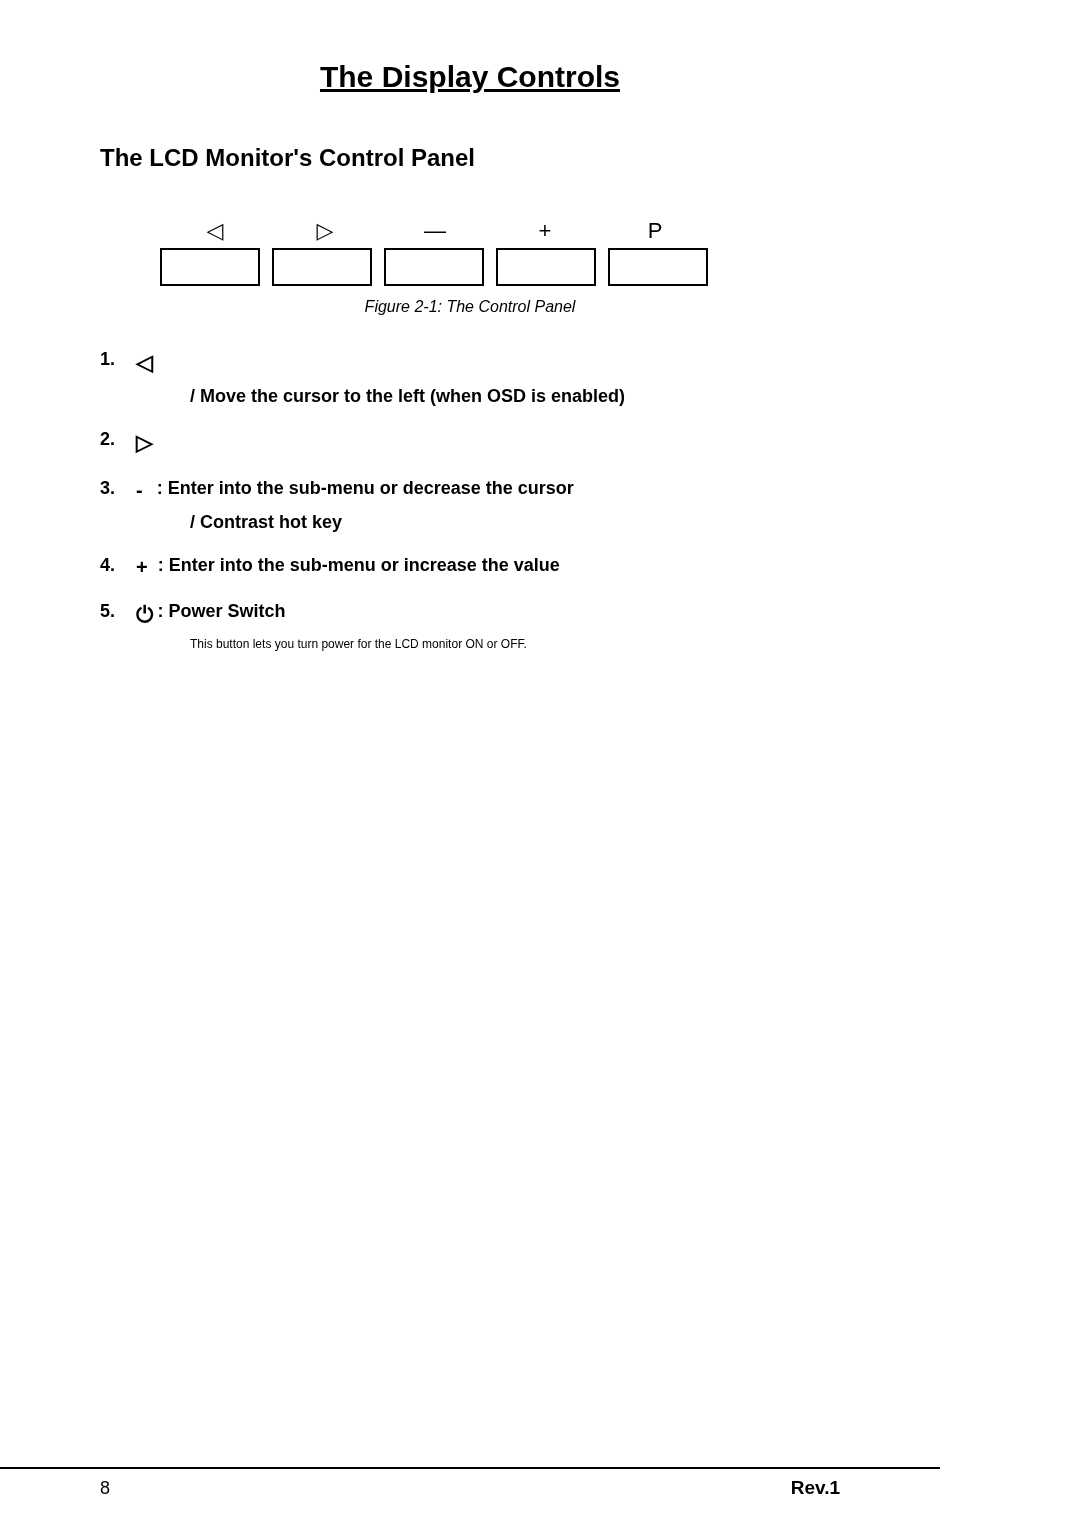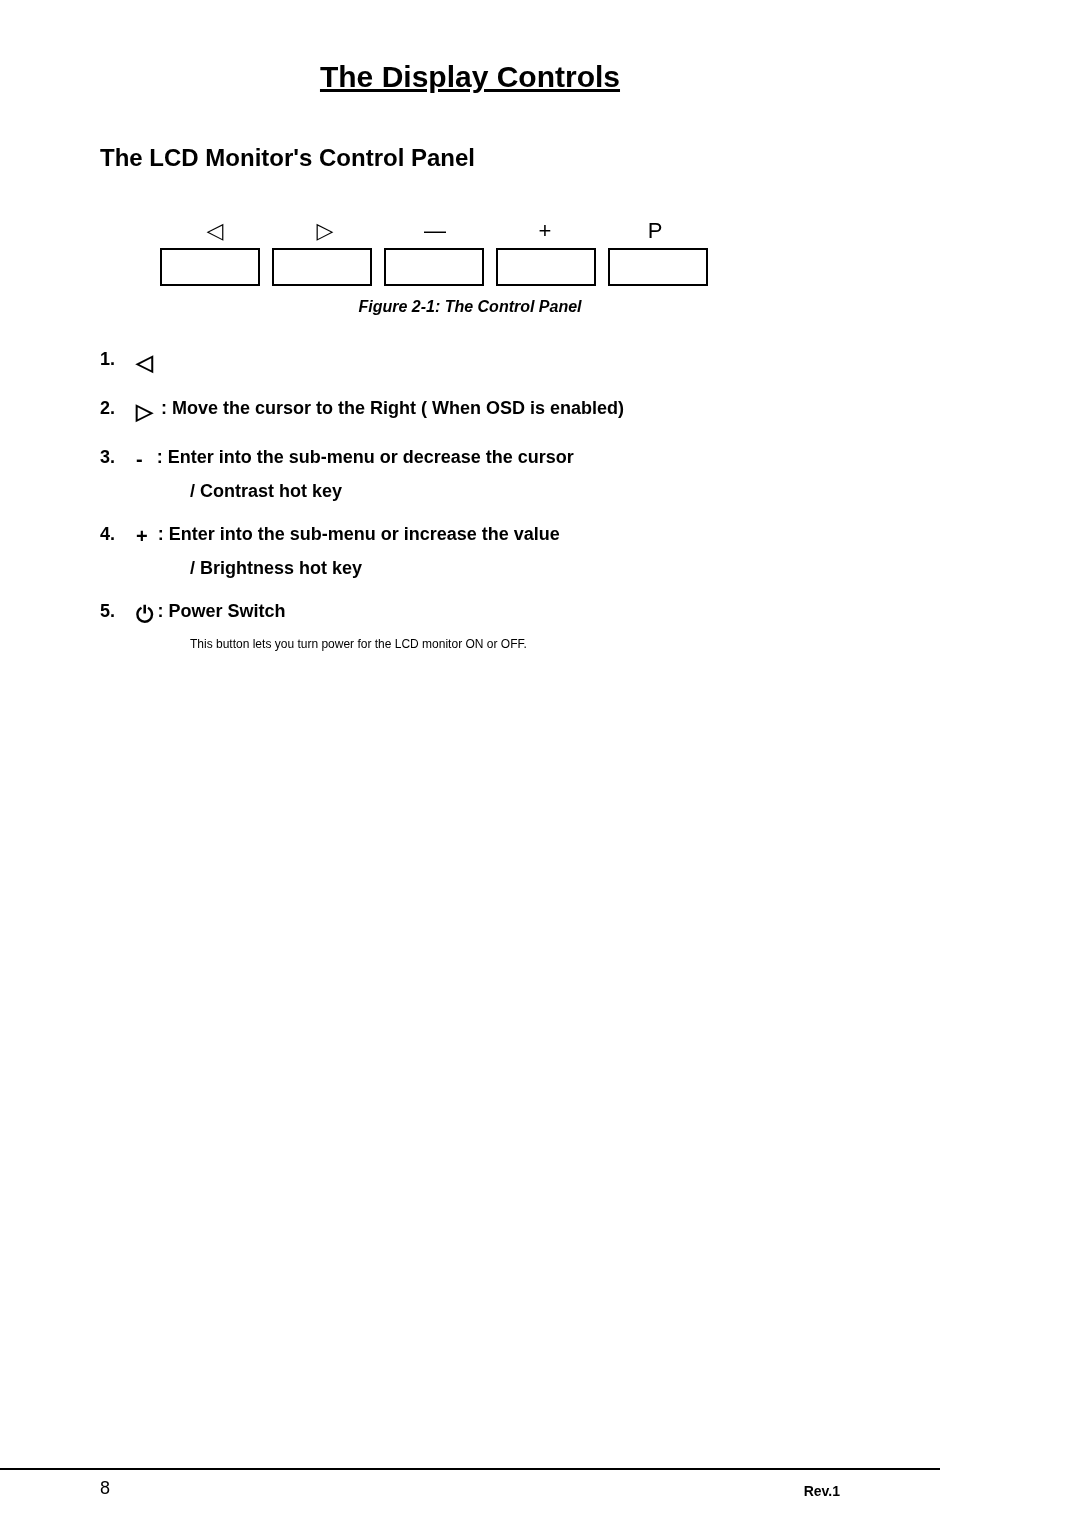--- a/index.html
+++ b/index.html
@@ -87,21 +87,21 @@
       width: 100px;
       height: 38px;
       border: 2px solid #000000;
       background: #ffffff;
     }
 
     .figure-caption {
       text-align: center;
       font-size: 16px;
       font-style: italic;
-      font-weight: bold;
+      font-weight: normal;
       margin: 12px 0 30px 0;
     }
 
     .controls-list {
       list-style: none;
       margin: 0;
       padding: 0;
     }
 
     .controls-list li {
@@ -181,21 +181,21 @@
       border-top: 2px solid #000000;
     }
 
     .footer-page-num {
       font-size: 18px;
       font-weight: normal;
       padding-top: 8px;
     }
 
     .footer-rev {
-      font-size: 14px;
+      font-size: 19px;
       font-weight: bold;
       padding-top: 8px;
     }
 
     .triangle-left {
       display: inline-block;
       font-size: 22px;
     }
 
     .triangle-right {
@@ -231,46 +231,45 @@
 
   <p class="figure-caption">Figure 2-1: The Control Panel</p>
 
   <ol class="controls-list">
 
     <li>
       <div class="list-item-main">
         <span class="list-num">1.</span>
         <span class="list-icon triangle-left">◁</span>
       </div>
+      <span class="list-subtext">/ Move the cursor to the left (when OSD is enabled)</span>
     </li>
 
     <li>
       <div class="list-item-main">
         <span class="list-num">2.</span>
         <span class="list-icon triangle-right">▷</span>
-        <span class="list-text">: Move the cursor to the Right ( When OSD is enabled)</span>
       </div>
     </li>
 
     <li>
       <div class="list-item-main">
         <span class="list-num">3.</span>
         <span class="list-icon" style="margin-right:14px; font-size:20px; font-weight:bold;">-</span>
         <span class="list-text">: Enter into the sub-menu or decrease the cursor</span>
       </div>
       <span class="list-subtext">/ Contrast hot key</span>
     </li>
 
     <li>
       <div class="list-item-main">
         <span class="list-num">4.</span>
         <span class="list-icon" style="margin-right:10px; font-size:20px; font-weight:bold;">+</span>
         <span class="list-text">: Enter into the sub-menu or increase the value</span>
       </div>
-      <span class="list-subtext">/ Brightness hot key</span>
     </li>
 
     <li style="margin-top: 10px;">
       <div class="power-switch-item">
         <span class="power-num">5.</span>
         <span class="power-icon" style="font-size:22px; margin-right:4px;">⏻</span>
         <span class="power-label">: Power Switch</span>
       </div>
       <div class="power-description">This button lets you turn power for the LCD monitor ON or OFF.</div>
     </li>

